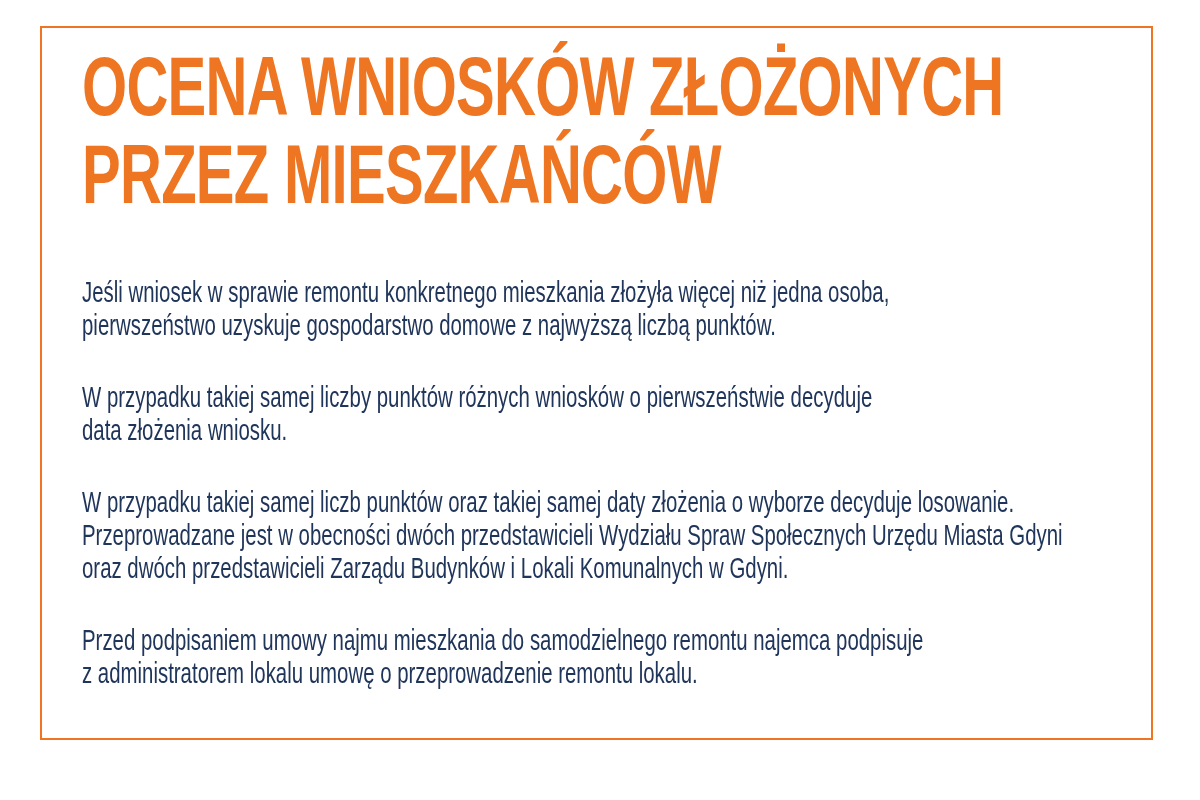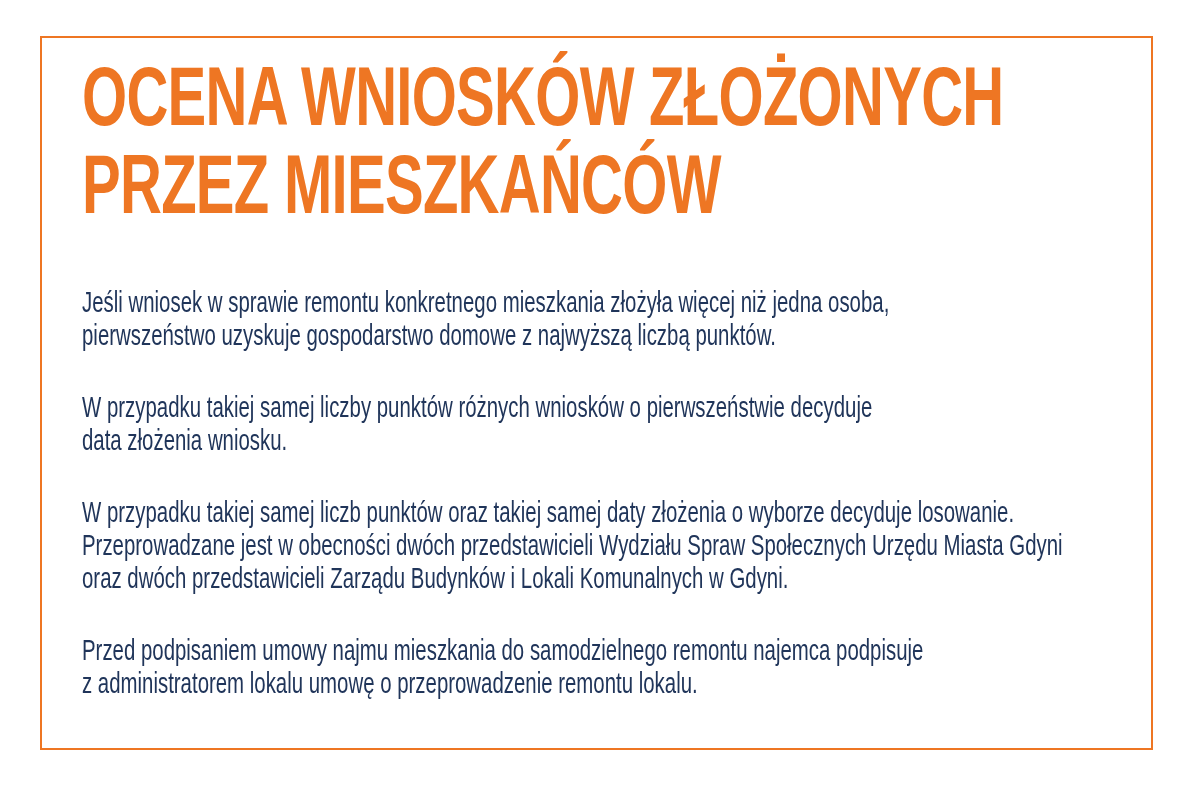--- a/index.html
+++ b/index.html
@@ -7,21 +7,21 @@
     padding: 0;
     width: 1200px;
     height: 800px;
     background: #ffffff;
     overflow: hidden;
     font-family: "Liberation Sans", "DejaVu Sans", sans-serif;
   }
   .frame {
     position: absolute;
     left: 40px;
-    top: 36px;
+    top: 26px;
     width: 1109px;
     height: 710px;
     border: 2px solid #EE7623;
     background: #ffffff;
   }
   .content {
     padding: 14px 40px 0 40px;
   }
   .title {
     margin: 0 0 57px 0;

